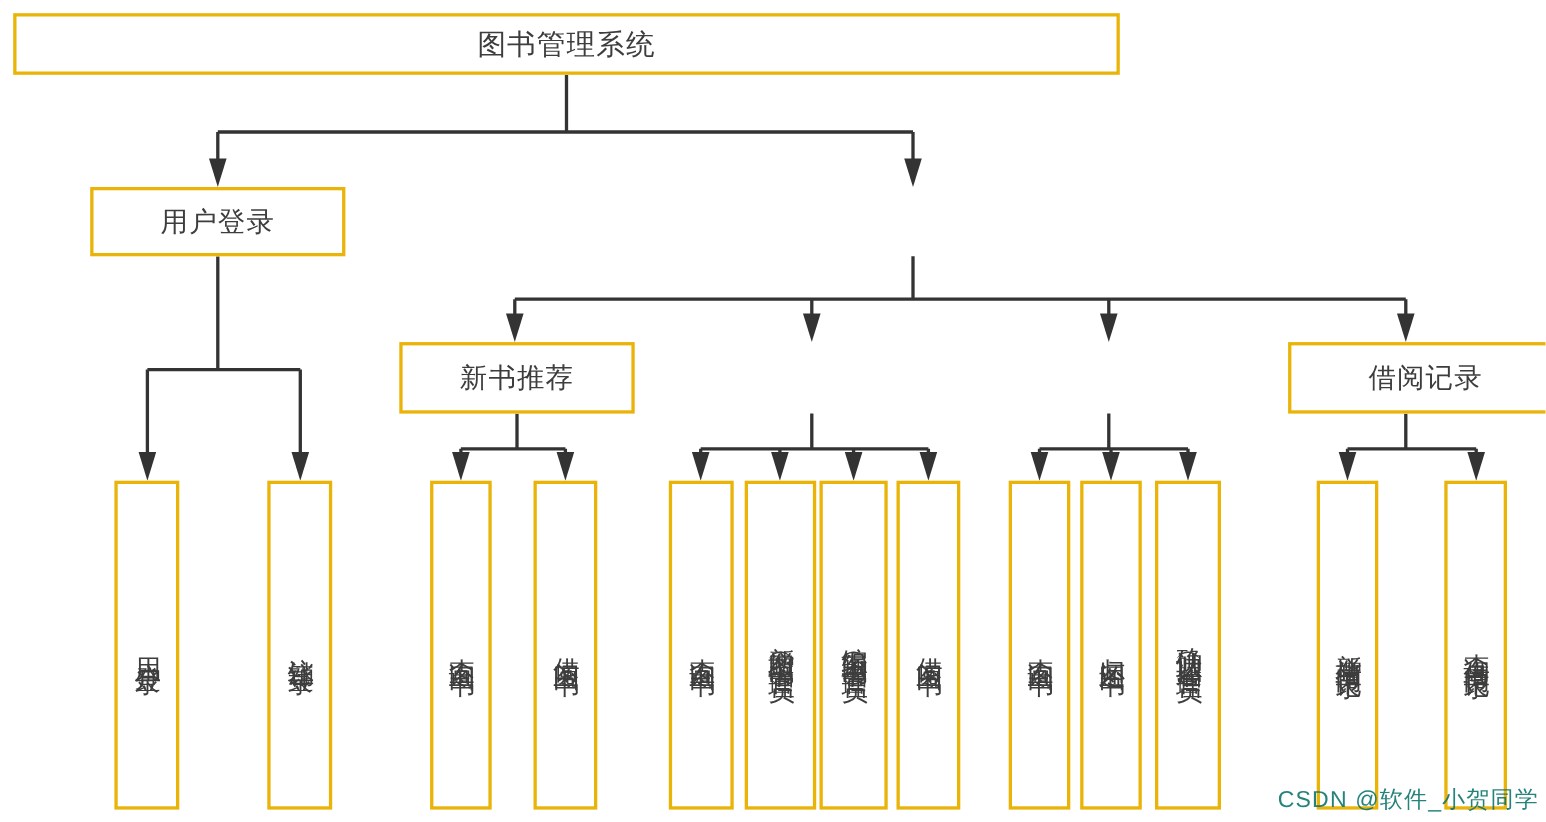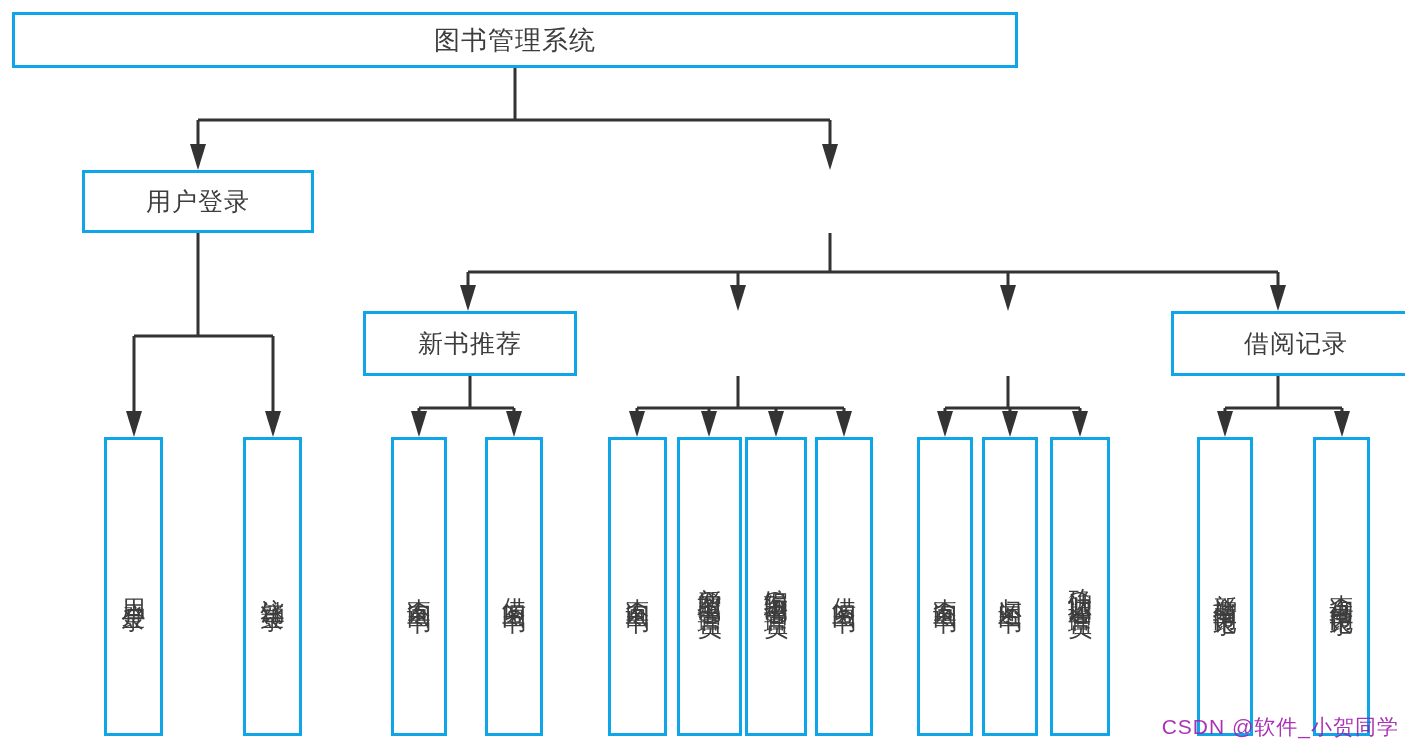--- a/index.html
+++ b/index.html
@@ -14,21 +14,21 @@
     width: 1405px; height: 747px;
     background: #ffffff;
   }
   #connectors {
     position: absolute; left: 0; top: 0;
     z-index: 1;
   }
   .box {
     position: absolute;
     box-sizing: border-box;
-    border: 3px solid #0ea5e9;
+    border: 3px solid #eab308;
     background: #ffffff;
     display: flex;
     align-items: center;
     justify-content: center;
     color: #3d3d3d;
     z-index: 2;
     text-align: center;
   }
   .h-box { font-size: 25px; letter-spacing: 1px; white-space: nowrap; }
   .root-box { font-size: 26px; }
@@ -37,21 +37,21 @@
     text-orientation: mixed;
     font-size: 24px;
     letter-spacing: 4px;
     line-height: 1;
     padding: 6px 0;
   }
   #watermark {
     position: absolute;
     right: 6px; bottom: 6px;
     font-size: 21px;
-    color: #a21caf;
+    color: #0f766e;
     opacity: 0.9;
     z-index: 3;
     letter-spacing: 1px;
     white-space: nowrap;
   }
 </style>
 </head>
 <body>
 
 <div id="stage">

